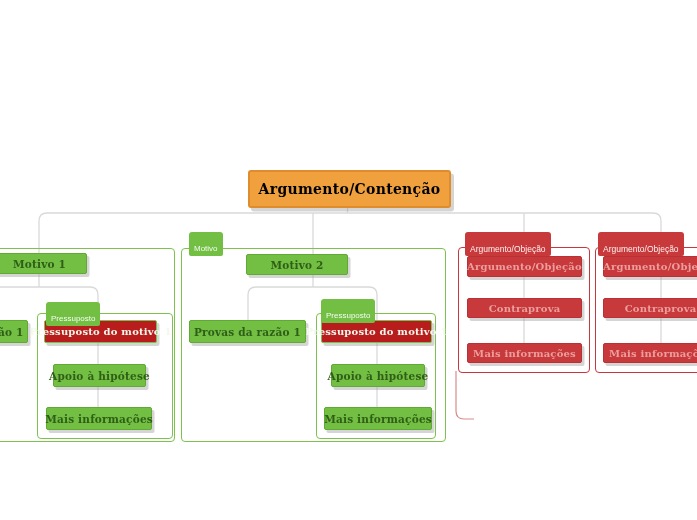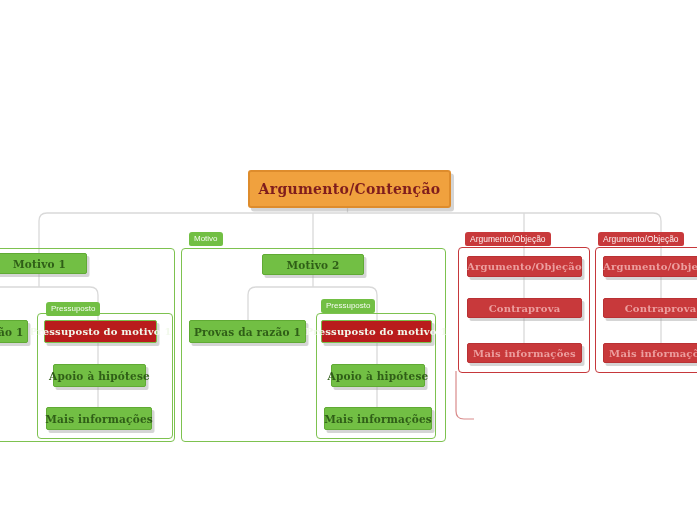--- a/index.html
+++ b/index.html
@@ -9,35 +9,35 @@
   }
   svg.connectors{position:absolute;left:0;top:0;z-index:1;}
   .boundary{
     position:absolute;z-index:2;border:1px solid;border-radius:4px;background:transparent;
   }
   .boundary.gb{border-color:#7dc24f;}
   .boundary.rb{border-color:#c6383b;}
   .tab{
     position:absolute;z-index:4;font-family:"Liberation Sans", sans-serif;
     font-size:8px;line-height:8px;color:rgba(255,255,255,.93);
-    padding:3px 5px 3px 5px;border-radius:3px 3px 2px 2px;white-space:nowrap;
+    padding:13px 5px 3px 5px;border-radius:3px 3px 2px 2px;white-space:nowrap;
   }
   .tab.gt{background:#72bf44;}
   .tab.rt{background:#c8393b;}
   .box{
     position:absolute;z-index:3;display:flex;align-items:center;justify-content:center;
     font-weight:bold;white-space:nowrap;border:1.5px solid;border-radius:2px;
     box-shadow:2.5px 3px 0 rgba(150,150,150,.40);
     font-size:10.5px;letter-spacing:.2px;
   }
   .box.green{background:#72bf44;border-color:#60aa34;color:#2f5e17;}
   .box.greenlight{background:#b91c1c;border-color:#79c14c;color:#f2f9ec;font-weight:bold;}
   .box.red{background:#c8393b;border-color:#b93134;color:#ec9e9e;}
   .box.root{
-    background:#f0a13e;border:2px solid #de8c2c;color:#7f1d1d;
+    background:#f0a13e;border:2px solid #de8c2c;color:#000000;
     font-size:14px;border-radius:3px;letter-spacing:.3px;
     box-shadow:3px 3.5px 0 rgba(150,150,150,.40);
   }
 </style>
 </head>
 <body>
 
 <div id="canvas">
 
   <svg class="connectors" width="697" height="520">
@@ -76,21 +76,21 @@
   <div class="box green" style="left:-88px;top:320px;width:114px;height:21px;">Provas da razão 1</div>
 
   <div class="boundary gb" style="left:37px;top:313px;width:134px;height:124px;"></div>
   <div class="tab gt" style="left:46px;top:302px;">Pressuposto</div>
   <div class="box greenlight" style="left:44px;top:320px;width:111px;height:21px;font-size:10px;">Pressuposto do motivo 1</div>
   <div class="box green" style="left:53px;top:364px;width:91px;height:21px;">Apoio à hipótese</div>
   <div class="box green" style="left:46px;top:407px;width:104px;height:21px;">Mais informações</div>
 
   <div class="boundary gb" style="left:181px;top:248px;width:263px;height:192px;"></div>
   <div class="tab gt" style="left:189px;top:232px;">Motivo</div>
-  <div class="box green" style="left:262px;top:254px;width:100px;height:19px;">Motivo 2</div>
+  <div class="box green" style="left:246px;top:254px;width:100px;height:19px;">Motivo 2</div>
   <div class="box green" style="left:189px;top:320px;width:115px;height:21px;">Provas da razão 1</div>
 
   <div class="boundary gb" style="left:316px;top:313px;width:118px;height:124px;"></div>
   <div class="tab gt" style="left:321px;top:299px;">Pressuposto</div>
   <div class="box greenlight" style="left:321px;top:320px;width:109px;height:21px;font-size:10px;">Pressuposto do motivo 1</div>
   <div class="box green" style="left:331px;top:364px;width:92px;height:21px;">Apoio à hipótese</div>
   <div class="box green" style="left:324px;top:407px;width:106px;height:21px;">Mais informações</div>
 
   <div class="boundary rb" style="left:458px;top:247px;width:130px;height:124px;"></div>
   <div class="tab rt" style="left:465px;top:232px;font-size:8.5px;">Argumento/Objeção</div>

